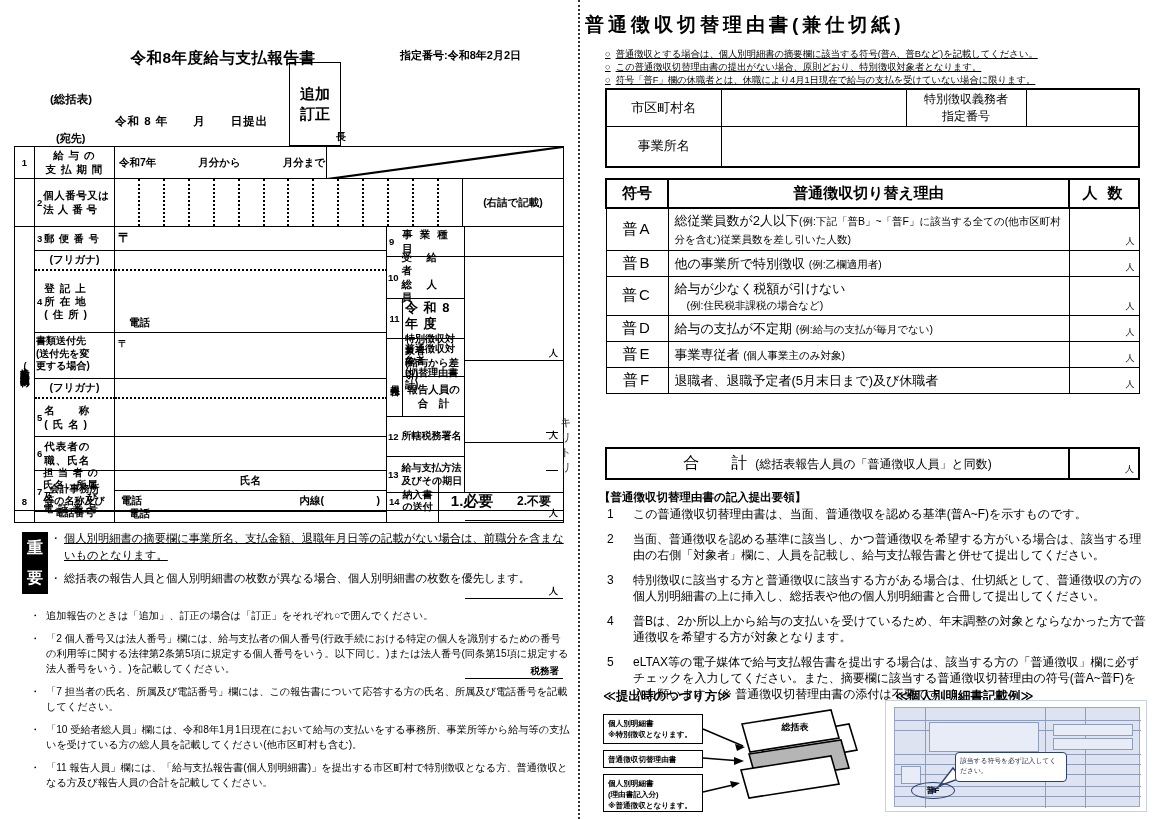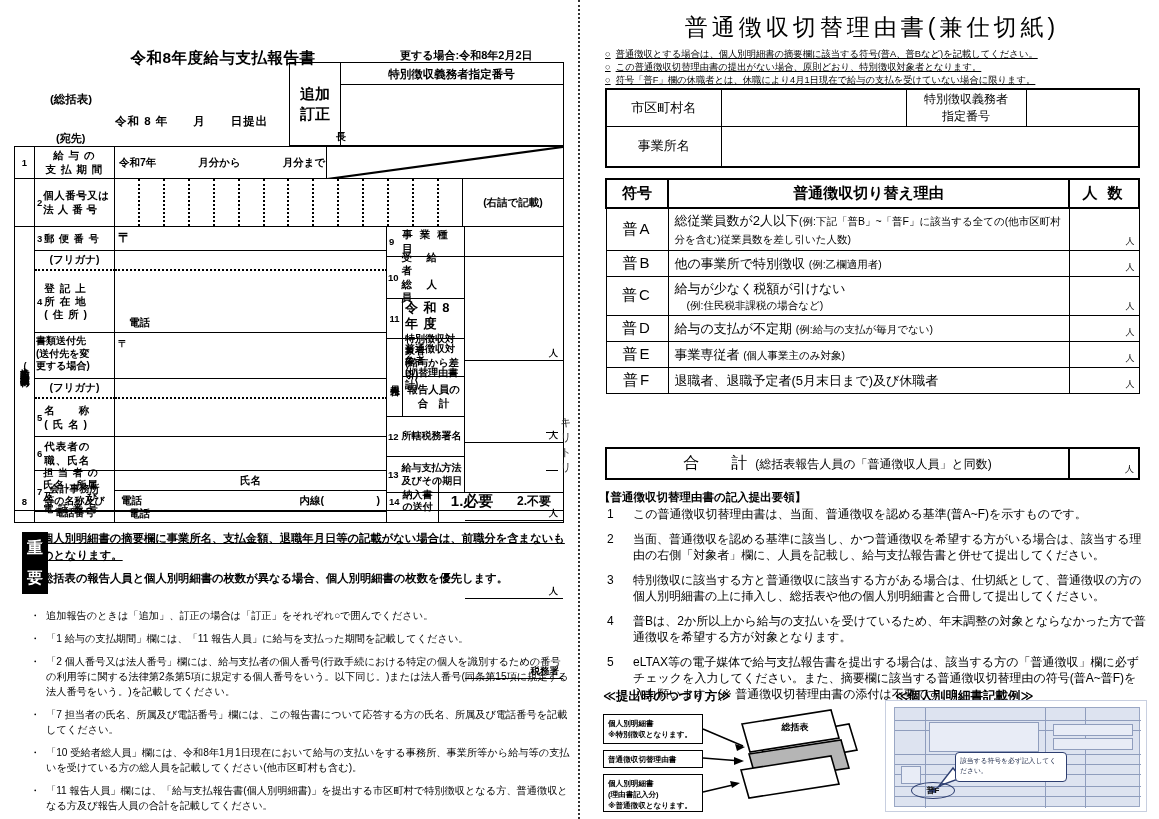--- a/index.html
+++ b/index.html
@@ -73,34 +73,34 @@
 
   
   #juyou-wrap { position:absolute; left:22px; top:530px; width:545px; }
   #juyou-badge {
     position:absolute; left:0; top:2px; width:26px; height:62px;
     background:#000; color:#fff;
     font-size:16px; font-weight:bold; line-height:30px; text-align:center;
     padding-top:1px; letter-spacing:0;
   }
   #juyou-badge span{display:block;}
-  .juyou-item { margin-left:20px; font-size:11.3px; font-weight:bold; line-height:16.5px; margin-bottom:7px; position:relative;}
+  .juyou-item { margin-left:42px; font-size:11.3px; font-weight:normal; line-height:16.5px; margin-bottom:7px; position:relative;}
   .juyou-item::before{content:"・"; position:absolute; left:-14px; top:0;}
   .u { text-decoration:underline; }
 
   
   #notes { position:absolute; left:30px; top:608px; width:540px; }
   .note { position:relative; font-size:10.2px; line-height:15px; margin-bottom:8px; padding-left:16px; }
   .note::before { content:"・"; position:absolute; left:0; top:0; }
 
   
   #right-page { position:absolute; left:585px; top:0; width:574px; height:819px; }
   #r-title {
-    position:absolute; left:0; top:12px; width:574px; text-align:center;
-    font-size:23px; font-weight:normal; letter-spacing:4px;
+    position:absolute; left:0; top:12px; width:574px; text-align:left;
+    font-size:19px; font-weight:bold; letter-spacing:4px;
   }
   #r-notes { position:absolute; left:20px; top:48px; width:545px; }
   .r-note { font-size:9.3px; line-height:13px; text-decoration:underline; white-space:nowrap; }
   .r-note .circ { text-decoration:none; margin-right:5px; }
 
   #r-info-table {
     position:absolute; left:20px; top:88px; width:535px; height:75px;
     border:2px solid #000; border-collapse:collapse;
   }
   #r-info-table td { border:1.4px solid #000; font-size:13px; text-align:center; }
@@ -160,33 +160,29 @@
   }
 </style>
 </head>
 <body>
 
 <div class="page">
 
   <div id="left-page">
 
     <div class="l-title">令和8年度給与支払報告書</div>
-    <div class="l-deadline">更する場合:令和8年2月2日</div>
+    <div class="l-deadline">指定番号:令和8年2月2日</div>
     <div class="l-sub">(総括表)</div>
     <div class="l-date">令和 8 年　　月　　日提出</div>
     <div class="l-atesaki">(宛先)</div>
     <div class="l-cho">長</div>
 
     <div id="tsuika-box">
       <span>追加</span>
       <span>訂正</span>
-    </div>
-    <div id="tokubetsu-box">
-      <div class="hdr">特別徴収義務者指定番号</div>
-      <div style="height:60px"></div>
     </div>
 
     <div id="main-table">
 
       <div class="cell" style="left:0;top:0;width:20px;height:32px;border-right:1px solid #000;border-bottom:1.6px solid #000;">
         <div class="ctr num" style="height:100%">1</div>
       </div>
       <div class="cell" style="left:20px;top:0;width:80px;height:32px;border-right:1px solid #000;border-bottom:1.6px solid #000;">
         <div class="ctr lbl" style="height:100%;white-space:pre-line;letter-spacing:1px">給 与 の
 支 払 期 間</div>
@@ -388,21 +384,20 @@
       <div class="juyou-item">
         <span class="u">個人別明細書の摘要欄に事業所名、支払金額、退職年月日等の記載がない場合は、前職分を含まないものとなります。</span>
       </div>
       <div class="juyou-item">
         <span>総括表の報告人員と個人別明細書の枚数が異なる場合、個人別明細書の枚数を優先します。</span>
       </div>
     </div>
 
     <div id="notes">
       <div class="note">追加報告のときは「追加」、訂正の場合は「訂正」をそれぞれ○で囲んでください。</div>
-      <div class="note">「1 給与の支払期間」欄には、「11 報告人員」に給与を支払った期間を記載してください。</div>
       <div class="note">「2 個人番号又は法人番号」欄には、給与支払者の個人番号(行政手続における特定の個人を識別するための番号の利用等に関する法律第2条第5項に規定する個人番号をいう。以下同じ。)または法人番号(同条第15項に規定する法人番号をいう。)を記載してください。</div>
       <div class="note">「7 担当者の氏名、所属及び電話番号」欄には、この報告書について応答する方の氏名、所属及び電話番号を記載してください。</div>
       <div class="note">「10 受給者総人員」欄には、令和8年1月1日現在において給与の支払いをする事務所、事業所等から給与等の支払いを受けている方の総人員を記載してください(他市区町村も含む)。</div>
       <div class="note">「11 報告人員」欄には、「給与支払報告書(個人別明細書)」を提出する市区町村で特別徴収となる方、普通徴収となる方及び報告人員の合計を記載してください。</div>
 
     </div>
   </div>
 
   <div id="cut-divider"></div>
   <div class="kiri-tick" style="top:432px"></div>

